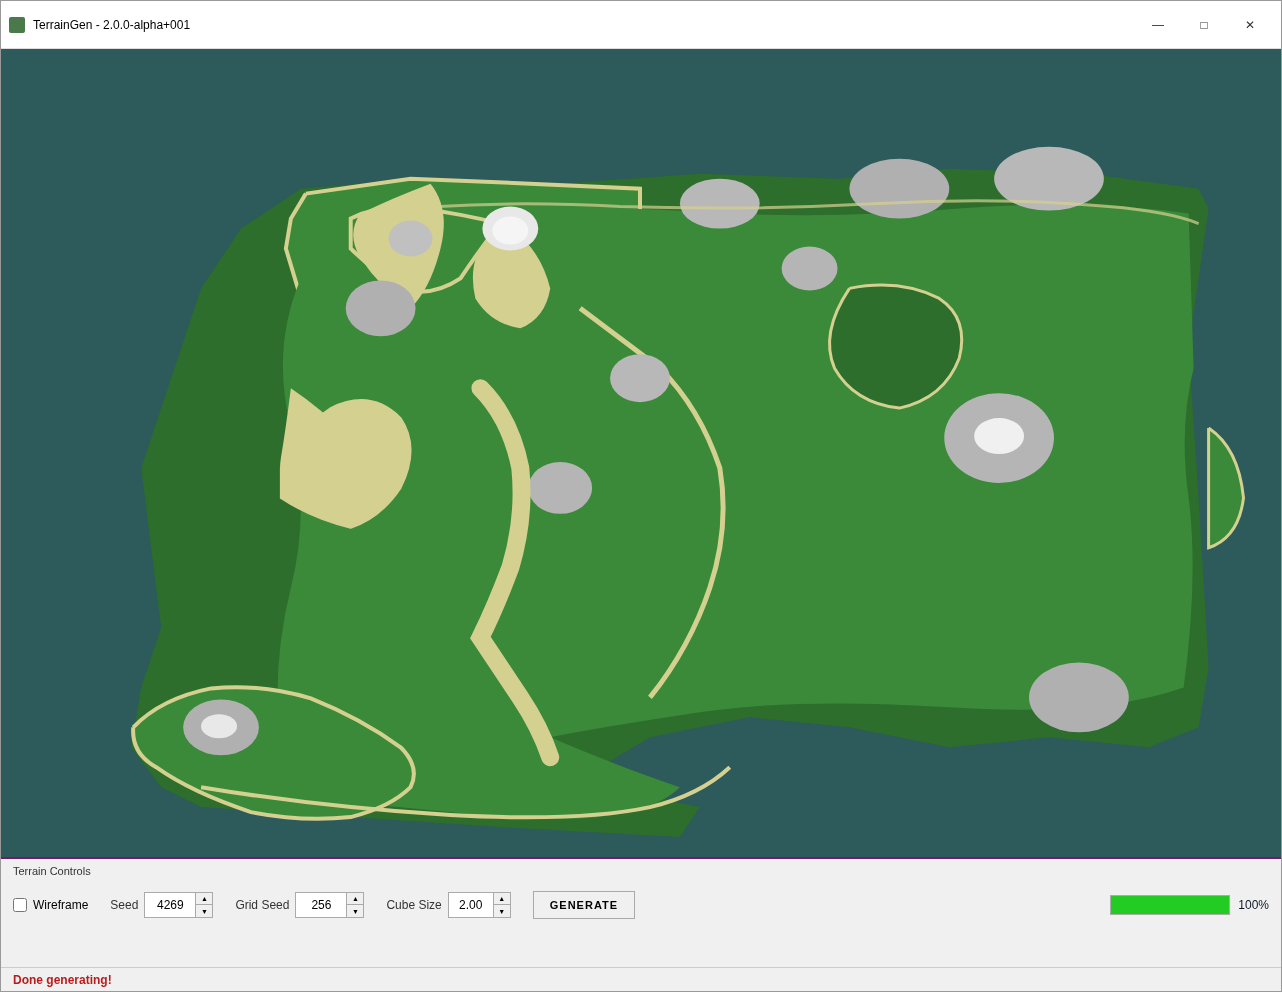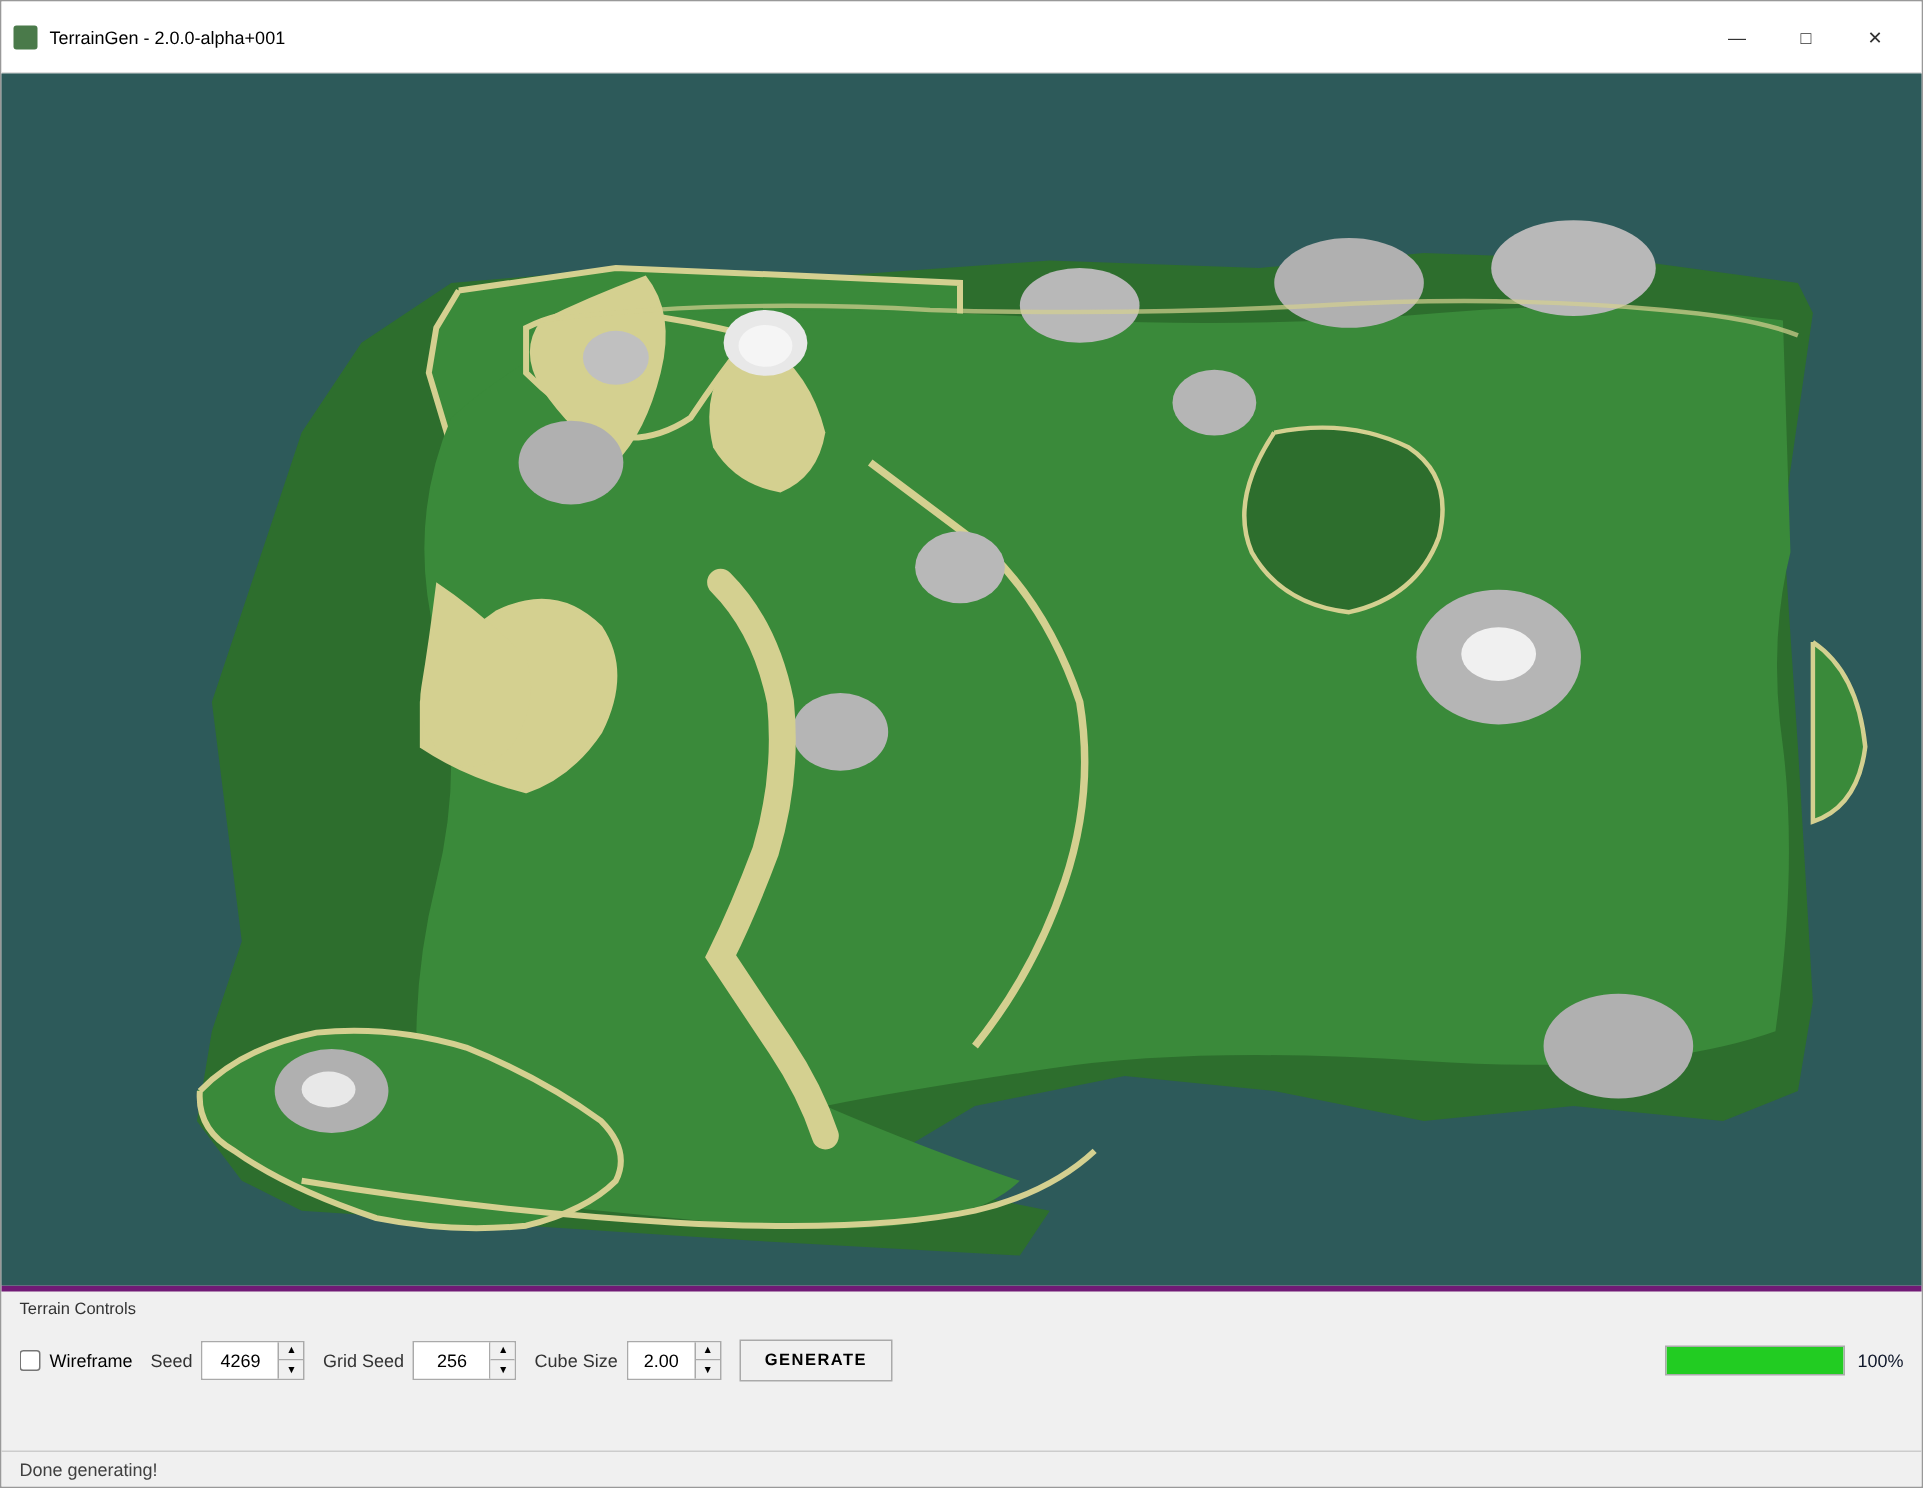--- a/index.html
+++ b/index.html
@@ -77,36 +77,36 @@
     }
 
     .terrain-svg {
       width: 100%;
       height: 100%;
     }
 
     .controls-bar {
       height: 110px;
       background: #f0f0f0;
-      border-top: 4px solid #701a75;
+      border-top: 2px solid #701a75;
       padding: 6px 12px;
       flex-shrink: 0;
     }
 
     .controls-title {
       font-size: 11px;
       color: #333;
       margin-bottom: 8px;
       font-weight: normal;
     }
 
     .controls-row {
       display: flex;
       align-items: center;
-      gap: 12px;
+      gap: 22px;
       height: 40px;
     }
 
     .wireframe-check {
       display: flex;
       align-items: center;
       gap: 6px;
     }
 
     .wireframe-check input[type=checkbox] {
@@ -211,21 +211,22 @@
       background: #f0f0f0;
       border-top: 1px solid #ccc;
       display: flex;
       align-items: center;
       padding: 0 12px;
       flex-shrink: 0;
     }
 
     .status-text {
       font-size: 12px;
-      color: #404040;
+      color: #b91c1c;
+      font-weight: bold;
     }
   </style>
 </head>
 <body>
 
 <div class="window">
 
   <div class="titlebar">
     <div class="titlebar-left">
       <div class="titlebar-icon"></div>

